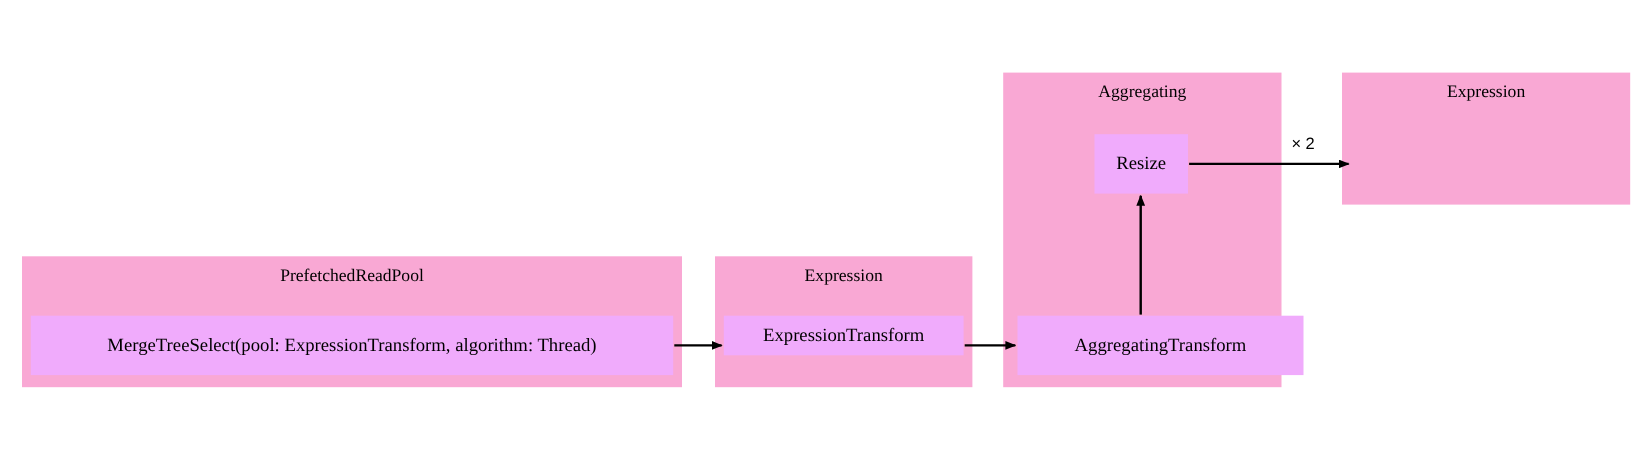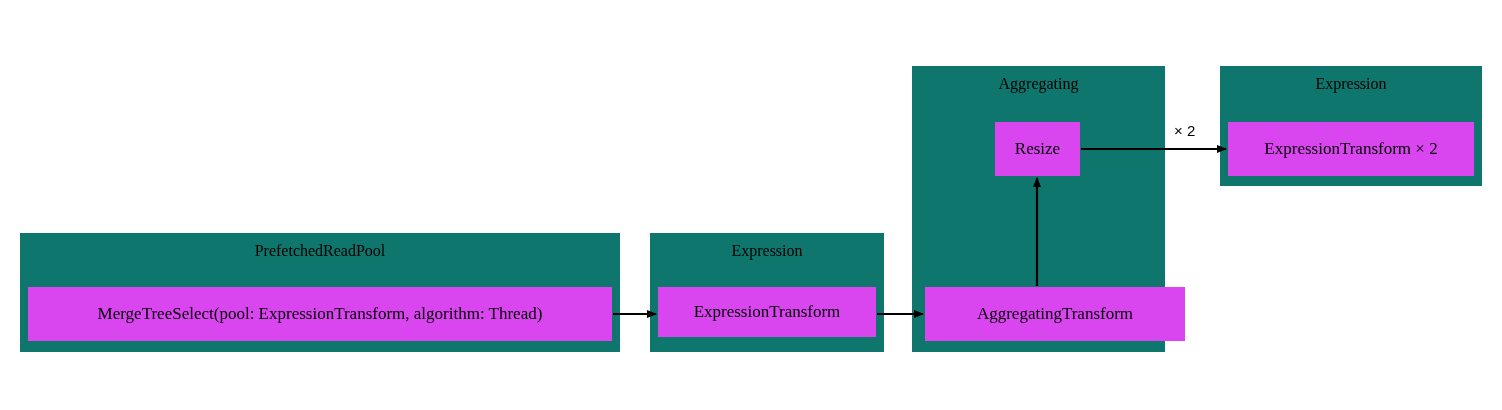--- a/index.html
+++ b/index.html
@@ -10,38 +10,38 @@
   #canvas {
     position: relative;
     width: 1502px;
     height: 410px;
     background: #ffffff;
     overflow: hidden;
     font-family: "Liberation Serif", "DejaVu Serif", serif;
   }
   .cluster {
     position: absolute;
-    background: #0f766e;
+    background: #f9a8d4;
     box-sizing: border-box;
   }
   .cluster-title {
     position: absolute;
     top: 8px;
     left: 0;
     right: 0;
     text-align: center;
     font-family: "Liberation Serif", "DejaVu Serif", serif;
     font-size: 16px;
     color: #000000;
     line-height: 20px;
     white-space: nowrap;
   }
   .node {
     position: absolute;
-    background: #d946ef;
+    background: #f0abfc;
     box-sizing: border-box;
     display: flex;
     align-items: center;
     justify-content: center;
     font-family: "Liberation Serif", "DejaVu Serif", serif;
     font-size: 17px;
     color: #000000;
     white-space: nowrap;
     text-align: center;
   }
@@ -65,39 +65,36 @@
   <div class="cluster" style="left:20px; top:233px; width:600px; height:119px;">
     <div class="cluster-title">PrefetchedReadPool</div>
   </div>
   <div class="node" style="left:28px; top:287px; width:584px; height:54px;">
     <span>MergeTreeSelect(pool: ExpressionTransform, algorithm: Thread)</span>
   </div>
 
   <div class="cluster" style="left:650px; top:233px; width:234px; height:119px;">
     <div class="cluster-title">Expression</div>
   </div>
-  <div class="node" style="left:658px; top:287px; width:218px; height:50px;">
+  <div class="node" style="left:658px; top:287px; width:218px; height:36px;">
     <span>ExpressionTransform</span>
   </div>
 
   <div class="cluster" style="left:912px; top:66px; width:253px; height:286px;">
     <div class="cluster-title">Aggregating</div>
   </div>
   <div class="node" style="left:995px; top:122px; width:85px; height:54px;">
     <span>Resize</span>
   </div>
   <div class="node" style="left:925px; top:287px; width:260px; height:54px;">
     <span>AggregatingTransform</span>
   </div>
 
   <div class="cluster" style="left:1220px; top:66px; width:262px; height:120px;">
     <div class="cluster-title">Expression</div>
-  </div>
-  <div class="node" style="left:1228px; top:122px; width:246px; height:54px;">
-    <span>ExpressionTransform × 2</span>
   </div>
 
   <svg class="edge" style="left:0; top:0;" width="1502" height="410" viewBox="0 0 1502 410">
     <defs>
       <marker id="arrowhead" markerWidth="10" markerHeight="8" refX="9" refY="4" orient="auto" markerUnits="userSpaceOnUse">
         <path d="M0,0 L10,4 L0,8 z" fill="#000000"></path>
       </marker>
     </defs>
 
     <line x1="613" y1="314" x2="656" y2="314" stroke="#000000" stroke-width="2.2" marker-end="url(#arrowhead)"></line>

